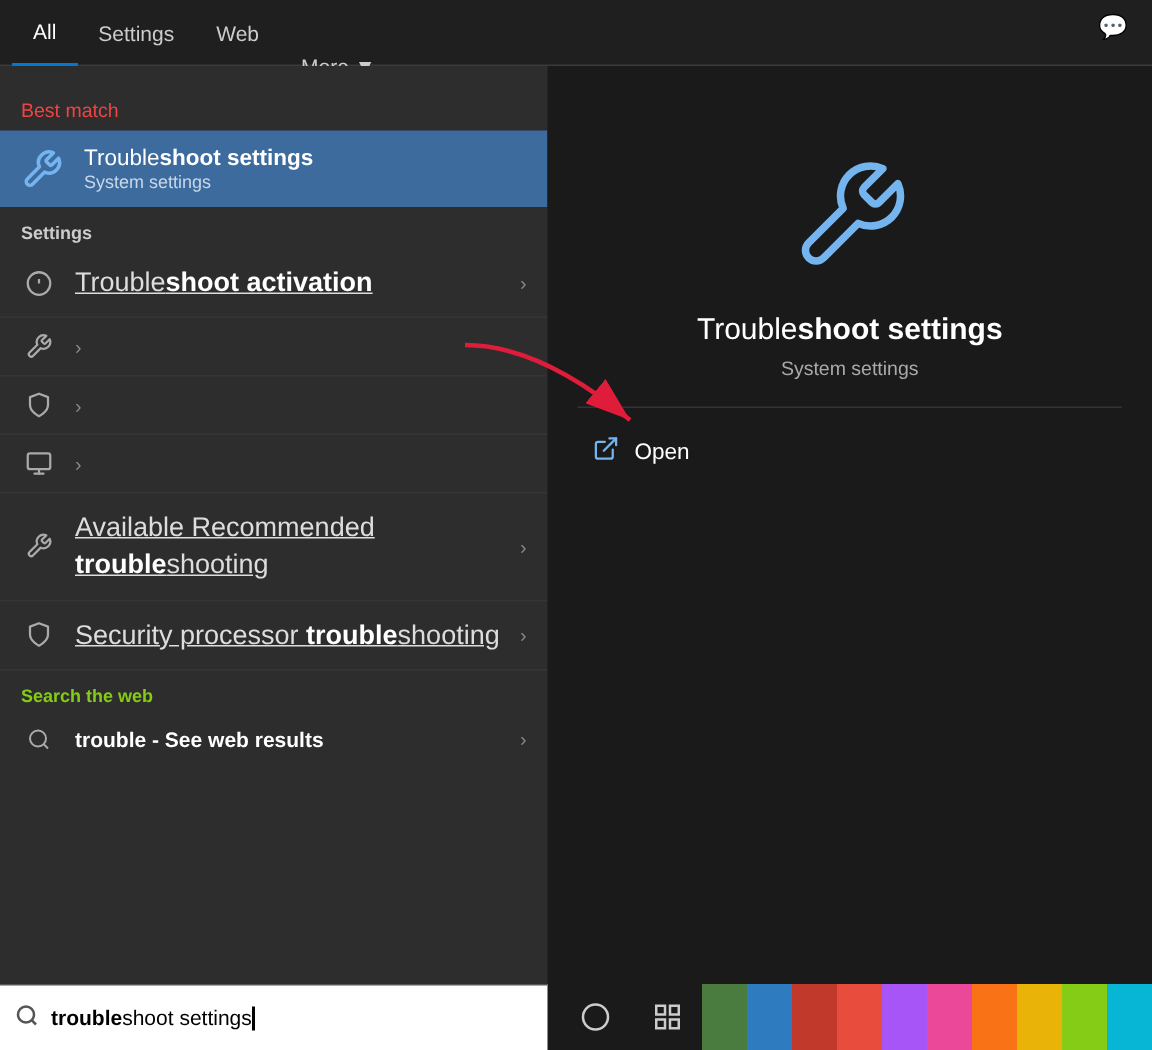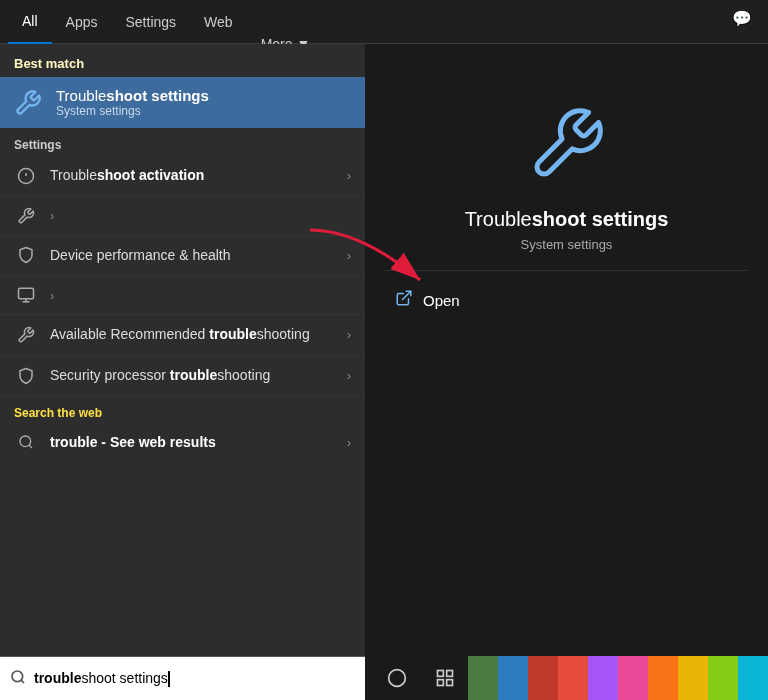--- a/index.html
+++ b/index.html
@@ -41,24 +41,24 @@
       position: absolute;
       top: 44px; left: 0;
       width: 365px;
       height: 612px;
       background: #2d2d2d;
       overflow-y: auto;
     }
 
     
     .section-label {
-      color: #fef9c3;
+      color: #ef4444;
       font-size: 13px;
-      font-weight: 700;
-      padding: 12px 14px 6px;
+      font-weight: 400;
+      padding: 22px 14px 6px;
     }
 
     .best-match-item {
       display: flex;
       align-items: center;
       background: #3d6b9e;
       padding: 10px 14px;
       cursor: pointer;
       gap: 14px;
     }
@@ -100,33 +100,34 @@
     .list-item-icon {
       color: #aaa;
       font-size: 16px;
       width: 24px;
       display: flex; align-items: center; justify-content: center;
       flex-shrink: 0;
     }
     .list-item-text {
       flex: 1;
       color: #ddd;
-      font-size: 14px;
+      font-size: 18px;
       line-height: 1.4;
+      text-decoration: underline;
     }
     .list-item-text b { font-weight: 700; color: #fff; }
     .list-item-arrow {
       color: #888;
       font-size: 13px;
       flex-shrink: 0;
     }
 
     
     .web-label {
-      color: #fde047;
+      color: #84cc16;
       font-size: 12px;
       font-weight: 600;
       padding: 10px 14px 4px;
     }
     .web-item {
       display: flex;
       align-items: center;
       padding: 10px 14px;
       cursor: pointer;
       gap: 12px;
@@ -248,21 +249,20 @@
     .tile {
       width: 30px;
       height: 44px;
     }
   </style>
 </head>
 <body>
 
 <div class="nav-bar">
   <div class="nav-item active">All</div>
-  <div class="nav-item">Apps</div>
   <div class="nav-item">Settings</div>
   <div class="nav-item">Web</div>
   <div class="nav-item nav-more">More ▼</div>
   <div class="nav-spacer"></div>
   <div class="nav-icon-btn">💬</div>
 </div>
 
 <div class="left-panel">
 
   <div class="section-label">Best match</div>
@@ -303,21 +303,20 @@
     </div>
     <div class="list-item-arrow">›</div>
   </div>
 
   <div class="list-item">
     <div class="list-item-icon">
       <svg width="18" height="18" viewBox="0 0 24 24" fill="none" stroke="#aaa" stroke-width="2" stroke-linecap="round" stroke-linejoin="round">
         <path d="M12 22s8-4 8-10V5l-8-3-8 3v7c0 6 8 10 8 10z"></path>
       </svg>
     </div>
-    <div class="list-item-text">Device performance &amp; health</div>
     <div class="list-item-arrow">›</div>
   </div>
 
   <div class="list-item">
     <div class="list-item-icon">
       <svg width="18" height="18" viewBox="0 0 24 24" fill="none" stroke="#aaa" stroke-width="2" stroke-linecap="round" stroke-linejoin="round">
         <rect x="2" y="3" width="20" height="14" rx="2"></rect>
           <line x1="8" y1="21" x2="16" y2="21"></line>
           <line x1="12" y1="17" x2="12" y2="21"></line>
       </svg>

